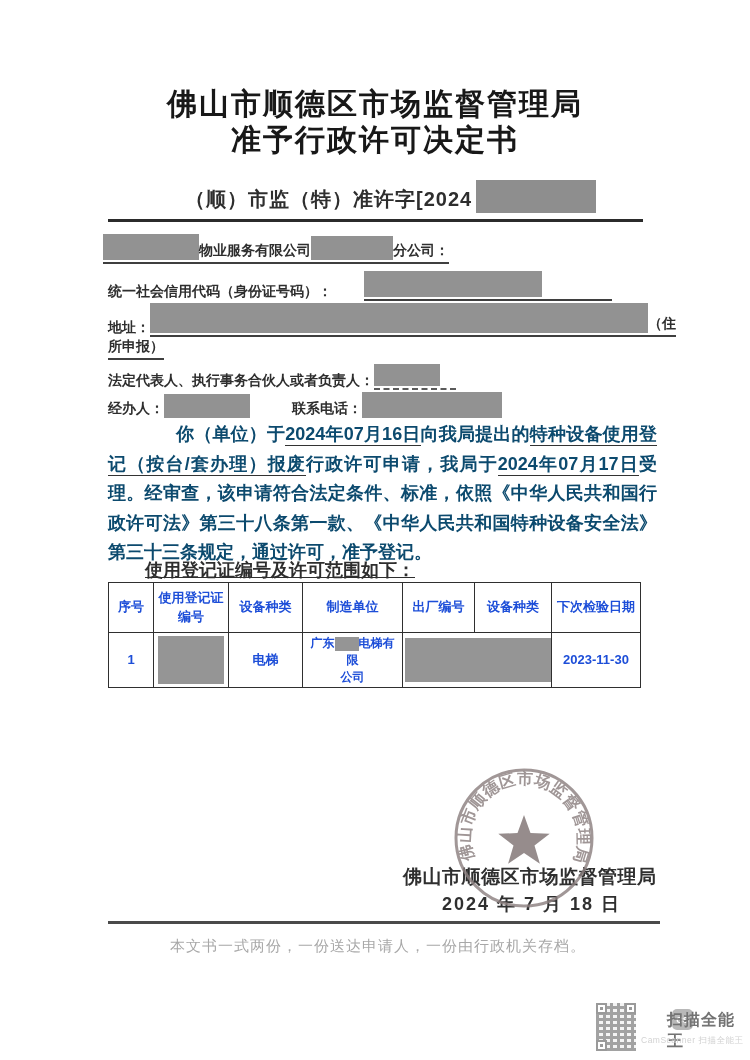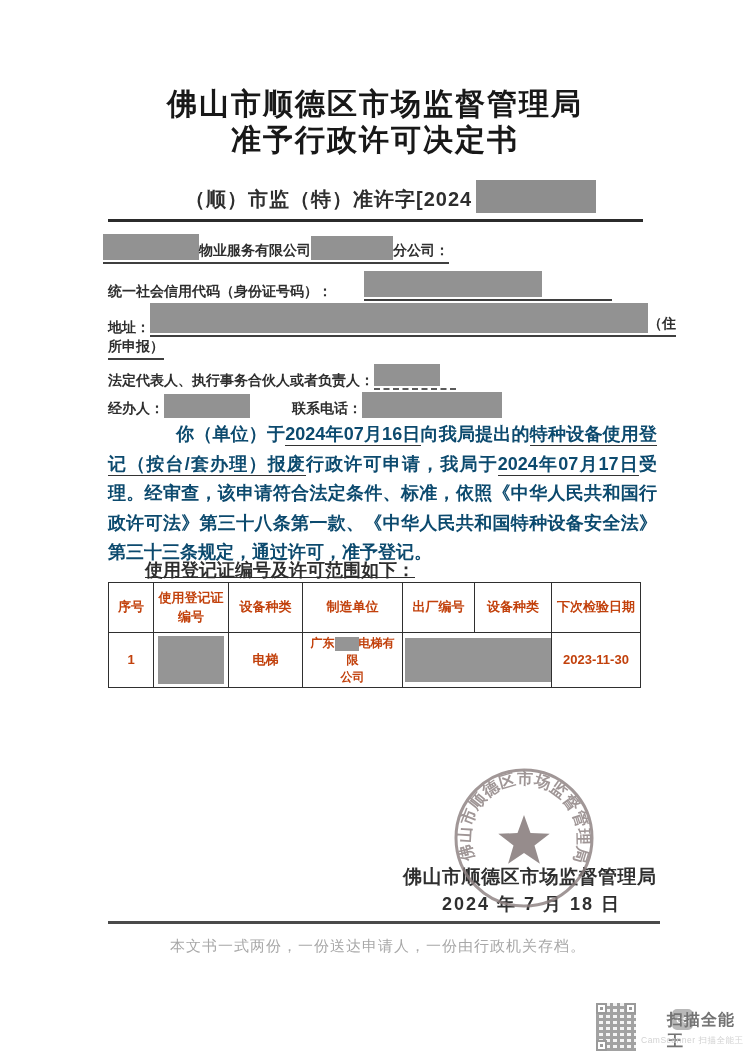--- a/index.html
+++ b/index.html
@@ -25,21 +25,21 @@
   .udash { display:flex; align-items:flex-end; border-bottom:2px dashed #5a5a5a; padding-bottom:2px; }
 
   .paragraph { top:420px; left:108px; width:549px; font-size:18px; font-weight:700;
                line-height:29.5px; text-align:justify; text-indent:68px; color:#0c4a6e; }
   .paragraph .u { border-bottom:1.5px solid #333; padding-bottom:1px; }
 
   .scope { top:558px; left:145px; font-size:18px; font-weight:700; color:#2e2e2e;text-decoration:underline; }
 
   table.lic { position:absolute; top:582px; left:108px; width:532px;
               border-collapse:collapse; table-layout:fixed;
-              font-size:13px; font-weight:700; color:#c2410c; }
+              font-size:13px; font-weight:700; color:#1d4ed8; }
   table.lic th, table.lic td { border:1.7px solid #2f2f2f; text-align:center;
               vertical-align:middle; padding:2px; line-height:1.4; }
   table.lic th { height:50px; font-weight:700; }
   table.lic td { height:55px; }
   .cellbox { background:#959595; display:block; margin:0 auto; }
   .inlinebox { background:#959595; display:inline-block; vertical-align:middle; }
   .mfr { font-size:12px; line-height:1.5; }
 
   .stamp { top:752px; left:438px; width:172px; height:172px; opacity:.82; z-index:5; }
   .issuer { top:864px; left:403px; font-size:19px; font-weight:700; color:#2f2f2f;

